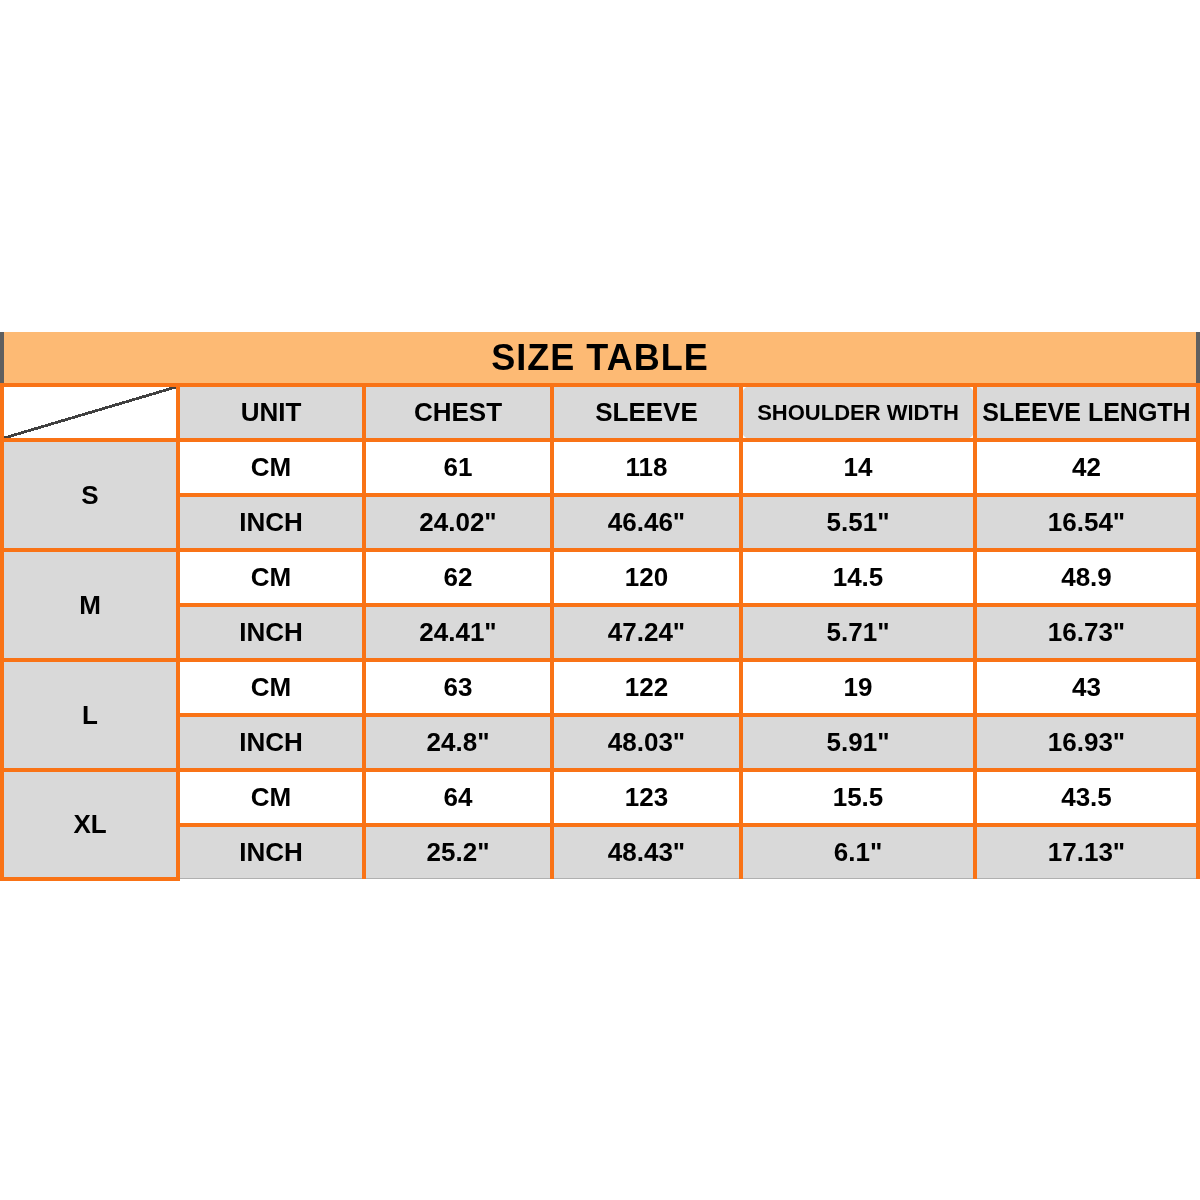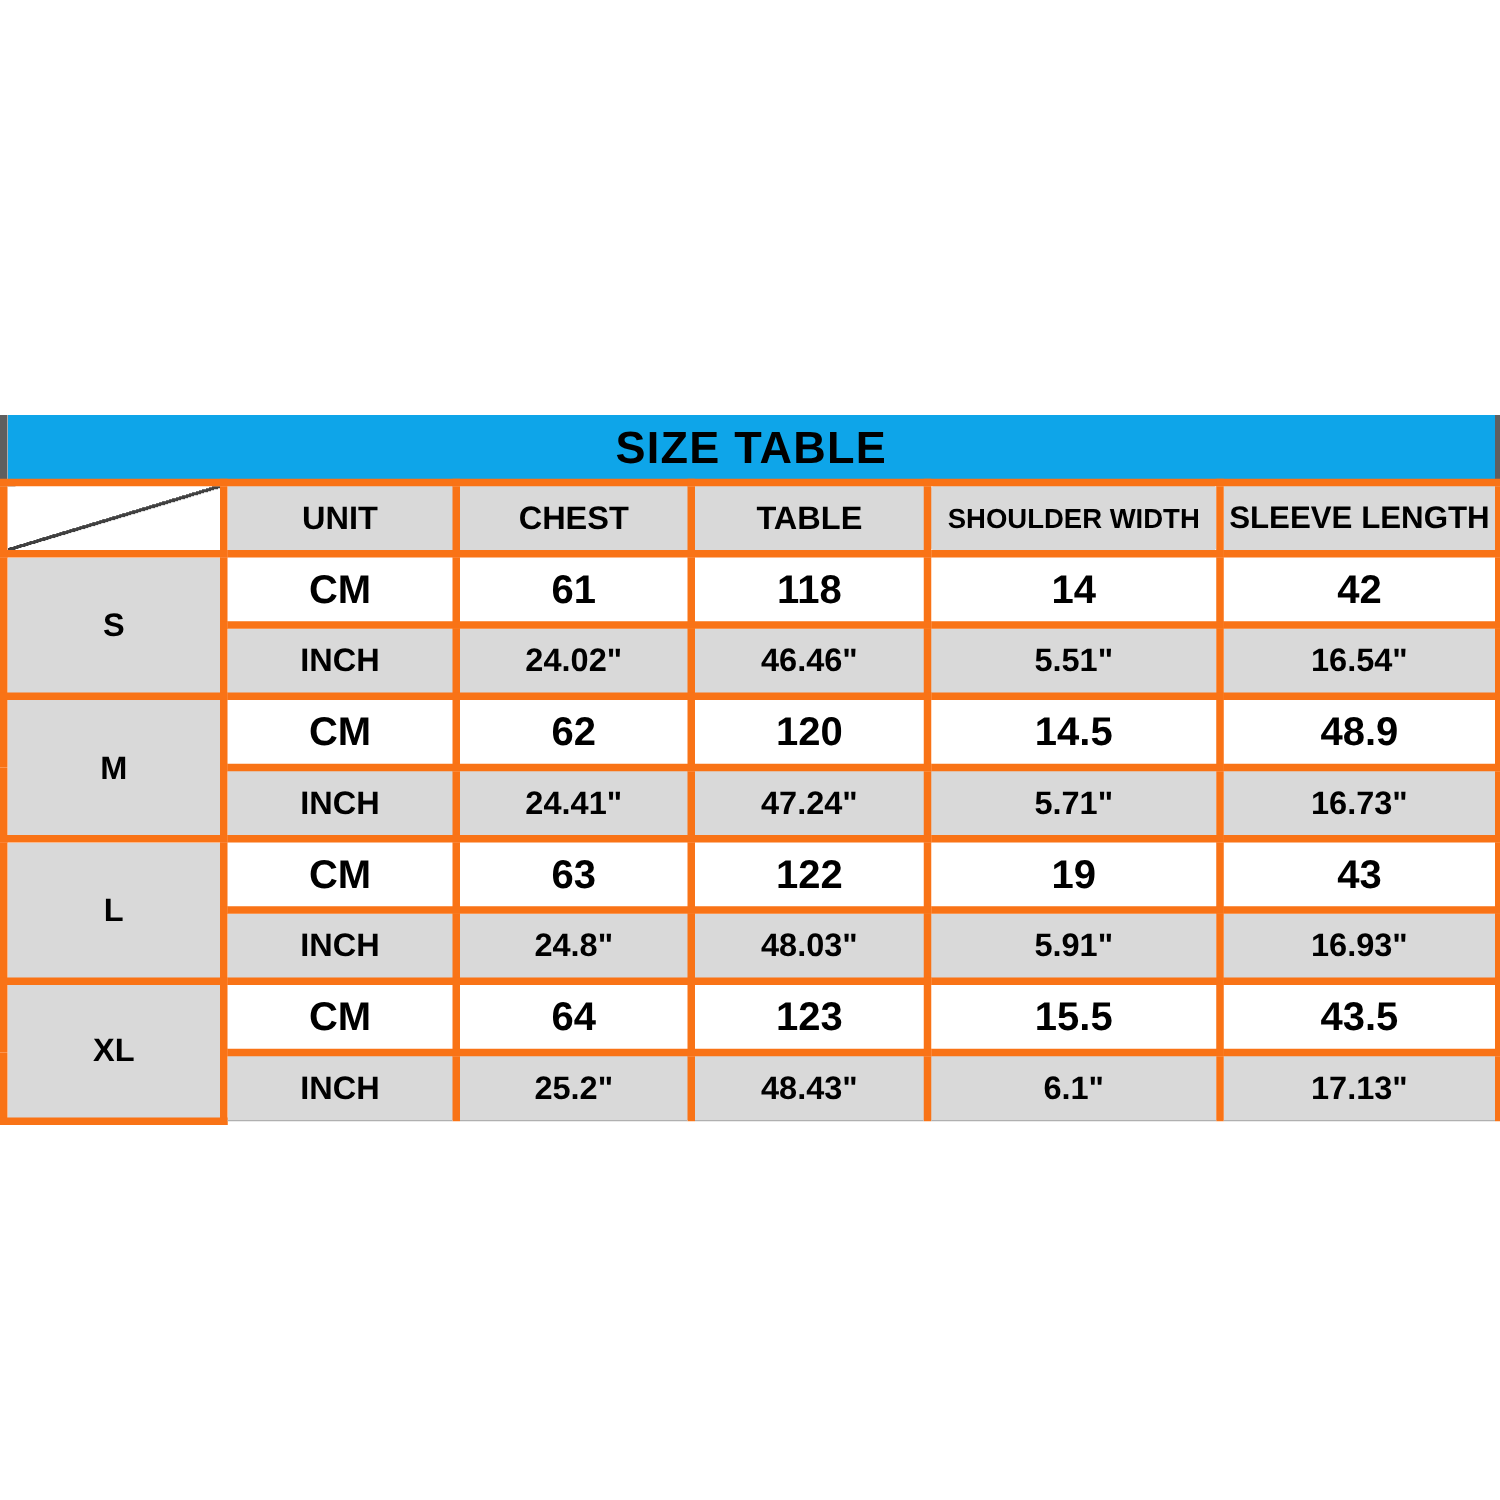--- a/index.html
+++ b/index.html
@@ -19,30 +19,30 @@
     position: absolute;
     top: 332px;
     left: 0;
     width: 1196px;
     border-collapse: collapse;
     table-layout: fixed;
     color: #000000;
     font-weight: 700;
   }
   table.size-table td, table.size-table th {
-    border: 6px solid #f97316;
+    border: 4px solid #f97316;
     text-align: center;
     vertical-align: middle;
     height: 51px;
     padding: 0;
     overflow: hidden;
     white-space: nowrap;
   }
   .title-cell {
-    background: #0ea5e9;
+    background: #fdba74;
     border-top: none !important;
     border-left-color: #5f5f5f !important;
     border-right-color: #5f5f5f !important;
     font-size: 36px;
     letter-spacing: 1px;
     color: #000000;
   }
   .corner-cell {
     background:
       linear-gradient(to bottom right,
@@ -63,21 +63,21 @@
   th.head-sleeve {
     font-size: 25px;
     margin-top: 44px;
   }
   td.size-cell {
     background: #d9d9d9;
     font-size: 26px;
   }
   tr.cm-row td.data {
     background: #ffffff;
-    font-size: 32px;
+    font-size: 26px;
   }
   tr.inch-row td.data {
     background: #d9d9d9;
     font-size: 26px;
     margin-left: 45px;
   }
   tr.last-row td, td.bottom-edge {
     border-bottom: 1px solid #b0b0b0;
   }
 </style>
@@ -95,21 +95,21 @@
       <col style="width:223px">
     </colgroup>
     <tbody>
       <tr>
         <td colspan="6" class="title-cell">SIZE TABLE</td>
       </tr>
       <tr>
         <td class="corner-cell"></td>
         <th class="head">UNIT</th>
         <th class="head">CHEST</th>
-        <th class="head">TABLE</th>
+        <th class="head">SLEEVE</th>
         <th class="head head-shoulder">SHOULDER WIDTH</th>
         <th class="head head-sleeve">SLEEVE LENGTH</th>
       </tr>
 
       <tr class="cm-row">
         <td class="size-cell" rowspan="2">S</td>
         <td class="data">CM</td>
         <td class="data">61</td>
         <td class="data">118</td>
         <td class="data">14</td>

